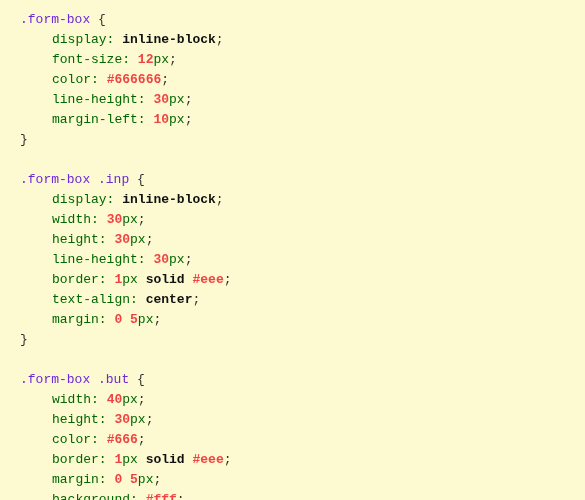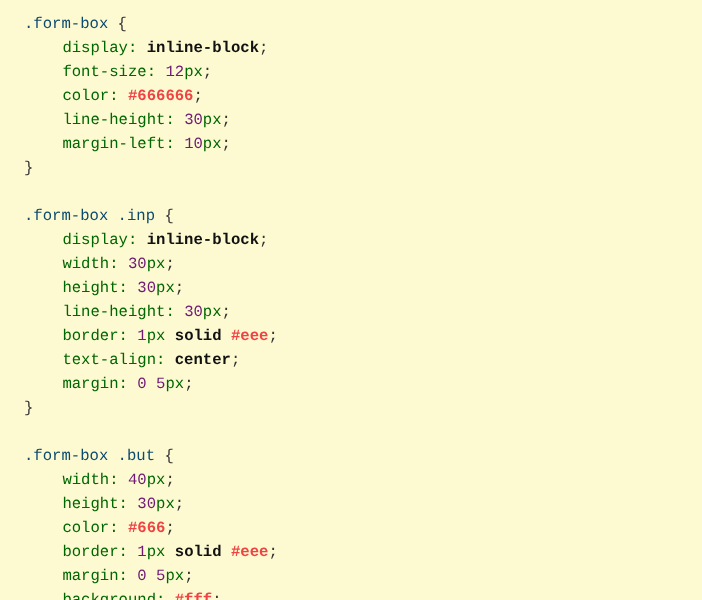--- a/index.html
+++ b/index.html
@@ -19,25 +19,25 @@
   }
   .code-block {
     white-space: pre;
   }
   .line {
     display: block;
   }
   .indent-1 { padding-left: 32px; }
   .indent-0 { padding-left: 0; }
 
-  .tok-selector { color: #0c4a6e; }
+  .tok-selector { color: #6d28d9; }
   .tok-prop     { color: #006600; }
   .tok-colon    { color: #006600; }
   .tok-value    { color: #006600; }
-  .tok-num      { color: #701a75; font-weight: normal; }
+  .tok-num      { color: #ef4444; font-weight: bold; }
   .tok-hex      { color: #ef4444; font-weight: bold; }
   .tok-unit     { color: #006600; }
   .tok-kw       { color: #111; font-weight: bold; }
   .tok-punc     { color: #333; }
   .tok-semi     { color: #333; }
 
   .blank { height: 20px; }
 </style>
 </head>
 <body>

